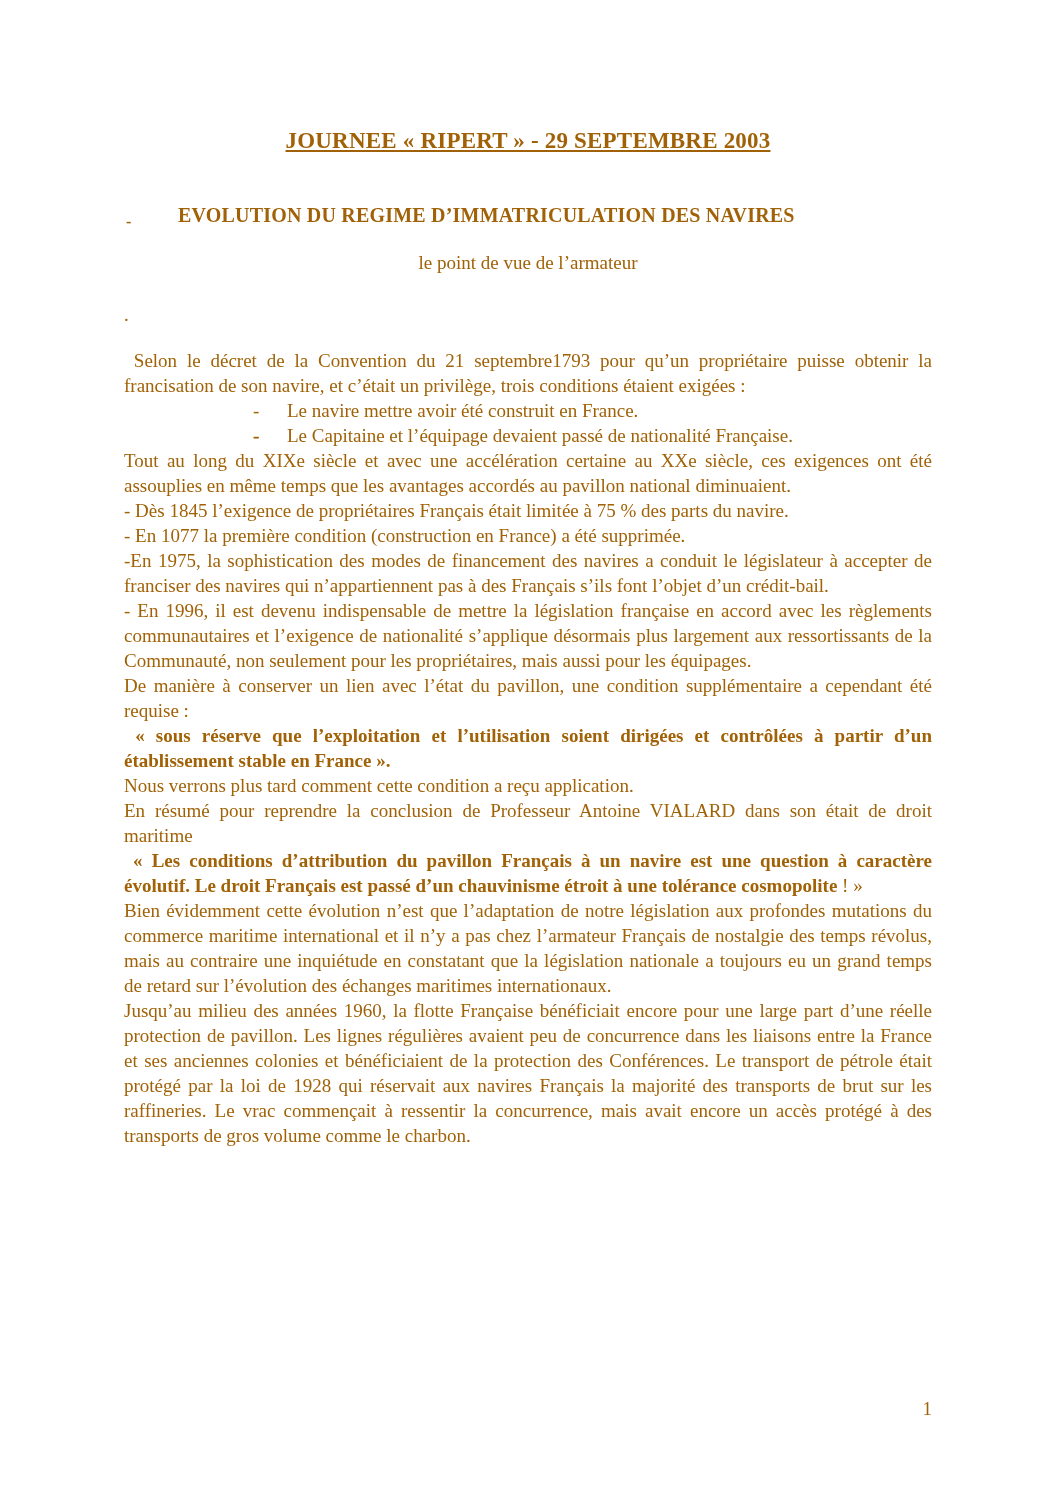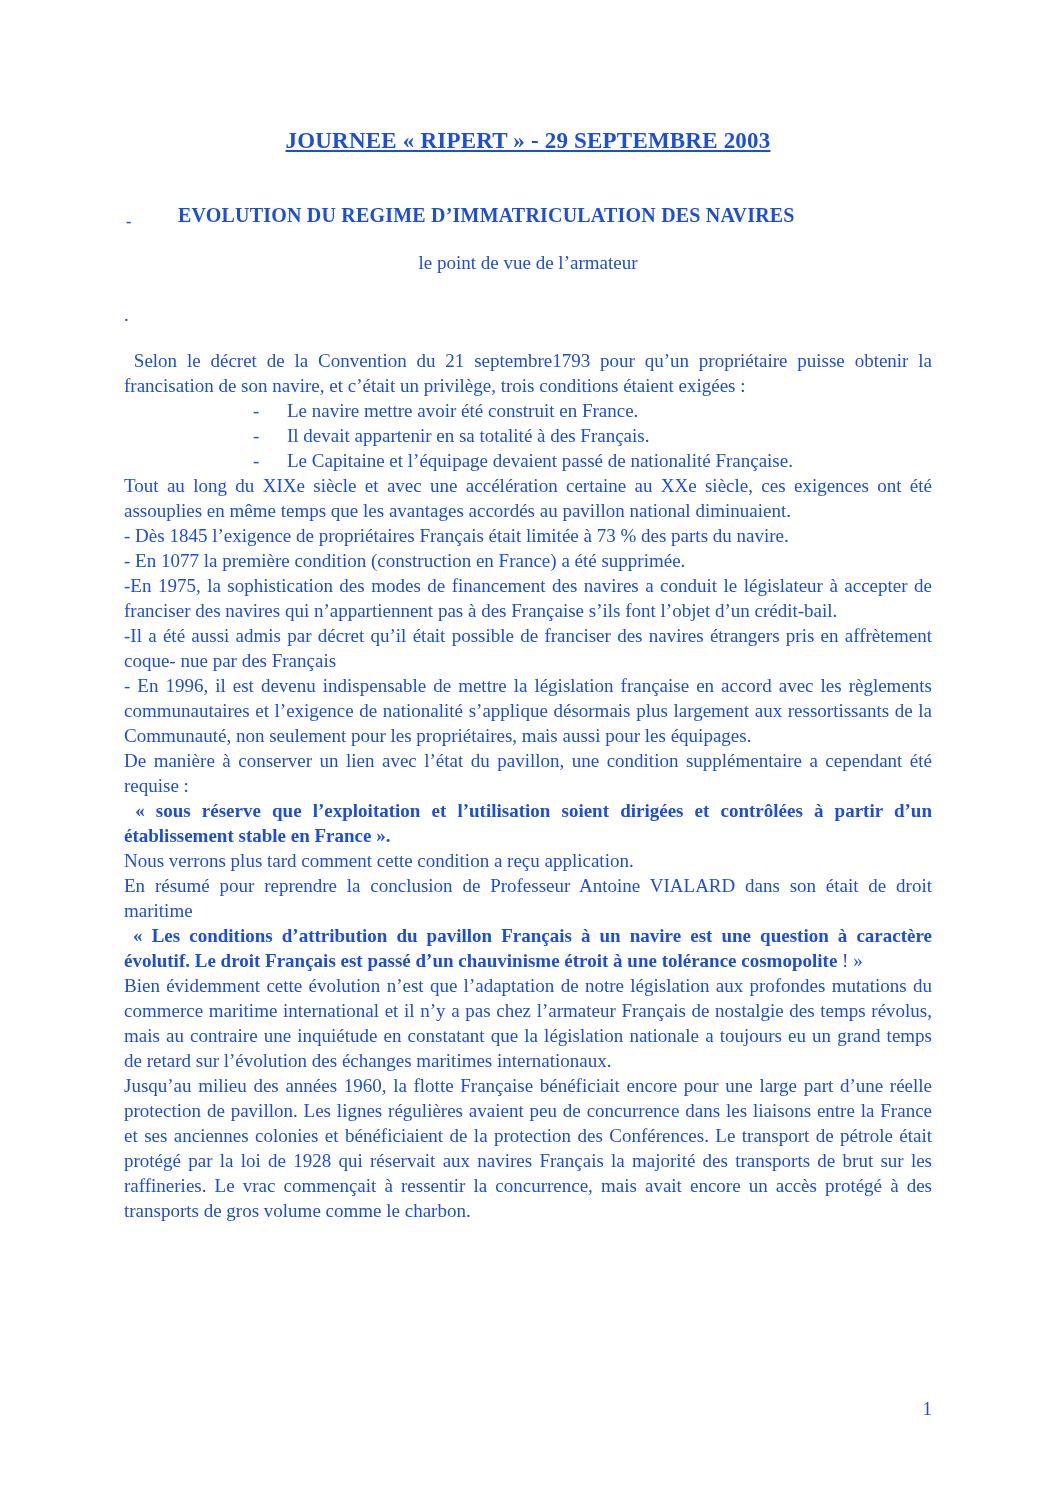--- a/index.html
+++ b/index.html
@@ -2,21 +2,21 @@
 <html lang="fr"><head>
 <meta charset="utf-8">
 <style>
   html, body { margin: 0; padding: 0; background: #e8e8e8; }
   .page {
     position: relative;
     width: 1058px;
     height: 1497px;
     margin: 0 auto;
     background: #ffffff;
-    color: #1d4ed8;
+    color: #a16207;
     font-family: "Liberation Serif", "DejaVu Serif", serif;
     overflow: hidden;
   }
   .content {
     position: absolute;
     left: 124px;
     top: 0;
     width: 808px;
   }
   .title {
@@ -70,27 +70,26 @@
       <span class="heading">EVOLUTION DU REGIME D’IMMATRICULATION DES NAVIRES</span>
     </div>
 
     <div class="subtitle">le point de vue de l’armateur</div>
 
     <div class="stray-period">.</div>
 
     <div class="body-text">
         <div class="p">&nbsp;Selon le décret de la Convention du 21 septembre1793 pour qu’un propriétaire puisse obtenir la francisation de son navire, et c’était un privilège, trois conditions étaient exigées :</div>
         <div class="li"><span class="dash">-</span><span>Le navire mettre avoir été construit en France.</span></div>
-        <div class="li"><span class="dash">-</span><span>Il devait appartenir en sa totalité à des Français.</span></div>
+        <div class="li"><span class="dash">-</span></div>
         <div class="li"><span class="dash">-</span><span>Le Capitaine et l’équipage devaient passé de nationalité Française.</span></div>
         <div class="p">Tout au long du XIXe siècle et avec une accélération certaine au XXe siècle, ces exigences ont été assouplies en même temps que les avantages accordés au pavillon national diminuaient.</div>
-        <div class="p">- Dès 1845 l’exigence de propriétaires Français était limitée à 73 % des parts du navire.</div>
+        <div class="p">- Dès 1845 l’exigence de propriétaires Français était limitée à 75 % des parts du navire.</div>
         <div class="p">- En 1077 la première condition (construction en France) a été supprimée.</div>
-        <div class="p">-En 1975, la sophistication des modes de financement des navires a conduit le législateur à accepter de franciser des navires qui n’appartiennent pas à des Française s’ils font l’objet d’un crédit-bail.</div>
-        <div class="p">-Il a été aussi admis par décret qu’il était possible de franciser des navires étrangers pris en affrètement coque- nue par des Français</div>
+        <div class="p">-En 1975, la sophistication des modes de financement des navires a conduit le législateur à accepter de franciser des navires qui n’appartiennent pas à des Français s’ils font l’objet d’un crédit-bail.</div>
         <div class="p">- En 1996, il est devenu indispensable de mettre la législation française en accord avec les règlements communautaires et l’exigence de nationalité s’applique désormais plus largement aux ressortissants de la Communauté, non seulement pour les propriétaires, mais aussi pour les équipages.</div>
         <div class="p">De manière à conserver un lien avec l’état du pavillon, une condition supplémentaire a cependant été requise :</div>
         <div class="p bold">&nbsp;« sous réserve que l’exploitation et l’utilisation soient dirigées et contrôlées à partir d’un établissement stable en France ».</div>
         <div class="p">Nous verrons plus tard comment cette condition a reçu application.</div>
         <div class="p">En résumé pour reprendre la conclusion de Professeur Antoine VIALARD dans son était de droit maritime</div>
         <div class="p bold">&nbsp;« Les conditions d’attribution du pavillon Français à un navire est une question à caractère évolutif. Le droit Français est passé d’un chauvinisme étroit à une tolérance cosmopolite<span class="tail"> ! »</span></div>
         <div class="p">Bien évidemment cette évolution n’est que l’adaptation de notre législation aux profondes mutations du commerce maritime international et il n’y a pas chez l’armateur Français de nostalgie des temps révolus, mais au contraire une inquiétude en constatant que la législation nationale a toujours eu un grand temps de retard sur l’évolution des échanges maritimes internationaux.</div>
         <div class="p">Jusqu’au milieu des années 1960, la flotte Française bénéficiait encore pour une large part d’une réelle protection de pavillon. Les lignes régulières avaient peu de concurrence dans les liaisons entre la France et ses anciennes colonies et bénéficiaient de la protection des Conférences. Le transport de pétrole était protégé par la loi de 1928 qui réservait aux navires Français la majorité des transports de brut sur les raffineries. Le vrac commençait à ressentir la concurrence, mais avait encore un accès protégé à des transports de gros volume comme le charbon.</div>
       </div>
   </div>

